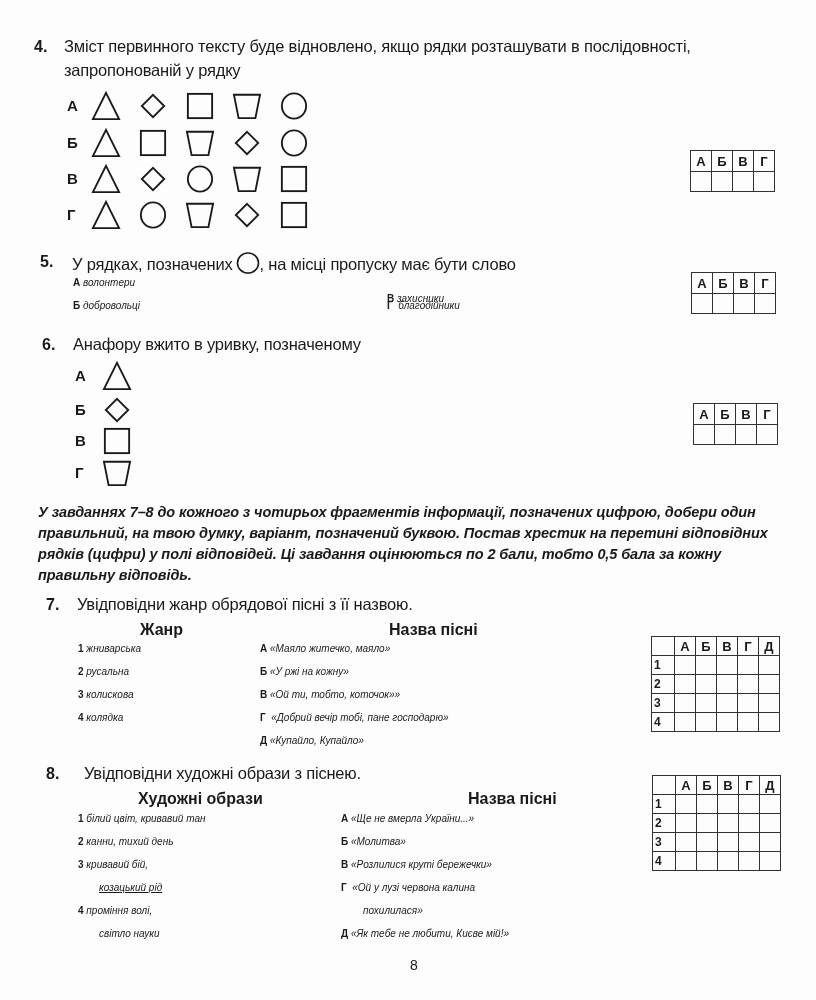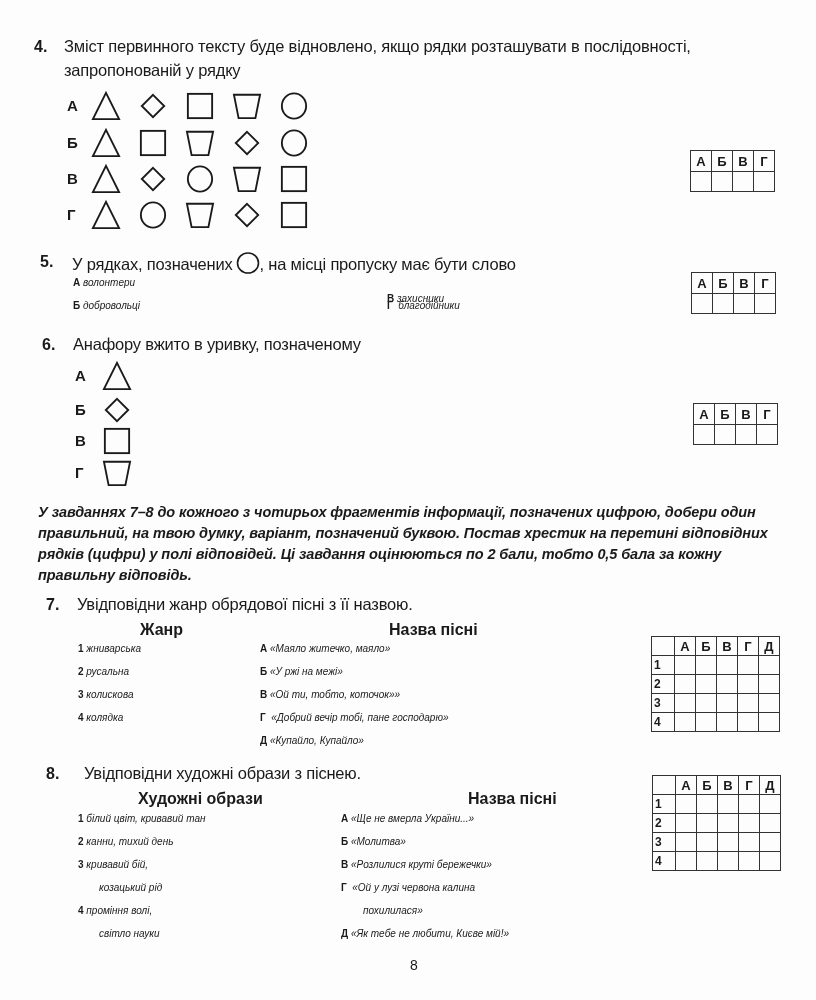--- a/index.html
+++ b/index.html
@@ -224,21 +224,21 @@
 
   <span class="abs hdr" style="left:140px; top:621px;">Жанр</span>
   <span class="abs hdr" style="left:389px; top:621px;">Назва пісні</span>
 
   <span class="abs opt" style="left:78px; top:643px;"><b>1</b> <i>жниварська</i></span>
   <span class="abs opt" style="left:78px; top:666px;"><b>2</b> <i>русальна</i></span>
   <span class="abs opt" style="left:78px; top:689px;"><b>3</b> <i>колискова</i></span>
   <span class="abs opt" style="left:78px; top:712px;"><b>4</b> <i>колядка</i></span>
 
   <span class="abs opt" style="left:260px; top:643px;"><b>А</b> <i>«Маяло житечко, маяло»</i></span>
-  <span class="abs opt" style="left:260px; top:666px;"><b>Б</b> <i>«У ржі на межі»</i></span>
+  <span class="abs opt" style="left:260px; top:666px;"><b>Б</b> <i>«У ржі на кожну»</i></span>
   <span class="abs opt" style="left:260px; top:689px;"><b>В</b> <i>«Ой ти, тобто, коточок»»</i></span>
   <span class="abs opt" style="left:260px; top:712px;"><b>Г</b>&nbsp; <i>«Добрий вечір тобі, пане господарю»</i></span>
   <span class="abs opt" style="left:260px; top:735px;"><b>Д</b> <i>«Купайло, Купайло»</i></span>
 
   <table class="grid grid5" style="left:651px; top:636px;">
     <tbody>
         <tr>
       <th></th>
       <th>А</th>
       <th>Б</th>
@@ -285,21 +285,21 @@
 <div>
   <span class="abs qnum" style="left:46px; top:765px;">8.</span>
   <span class="abs qtext" style="left:77px; top:764px;margin-left:7px;">Увідповідни художні образи з піснею.</span>
 
   <span class="abs hdr" style="left:138px; top:790px;">Художні образи</span>
   <span class="abs hdr" style="left:468px; top:790px;">Назва пісні</span>
 
   <span class="abs opt" style="left:78px; top:813px;"><b>1</b> <i>білий цвіт, кривавий тан</i></span>
   <span class="abs opt" style="left:78px; top:836px;"><b>2</b> <i>канни, тихий день</i></span>
   <span class="abs opt" style="left:78px; top:859px;"><b>3</b> <i>кривавий бій,</i></span>
-  <span class="abs opt" style="left:99px; top:882px;"><i>козацький рід</i></span>
+  <span class="abs opt" style="left:99px; top:882px;text-decoration:underline;"><i>козацький рід</i></span>
   <span class="abs opt" style="left:78px; top:905px;"><b>4</b> <i>проміння волі,</i></span>
   <span class="abs opt" style="left:99px; top:928px;"><i>світло науки</i></span>
 
   <span class="abs opt" style="left:341px; top:813px;"><b>А</b> <i>«Ще не вмерла України...»</i></span>
   <span class="abs opt" style="left:341px; top:836px;"><b>Б</b> <i>«Молитва»</i></span>
   <span class="abs opt" style="left:341px; top:859px;"><b>В</b> <i>«Розлилися круті бережечки»</i></span>
   <span class="abs opt" style="left:341px; top:882px;"><b>Г</b>&nbsp; <i>«Ой у лузі червона калина</i></span>
   <span class="abs opt" style="left:363px; top:905px;"><i>похилилася»</i></span>
   <span class="abs opt" style="left:341px; top:928px;"><b>Д</b> <i>«Як тебе не любити, Києве мій!»</i></span>
 

